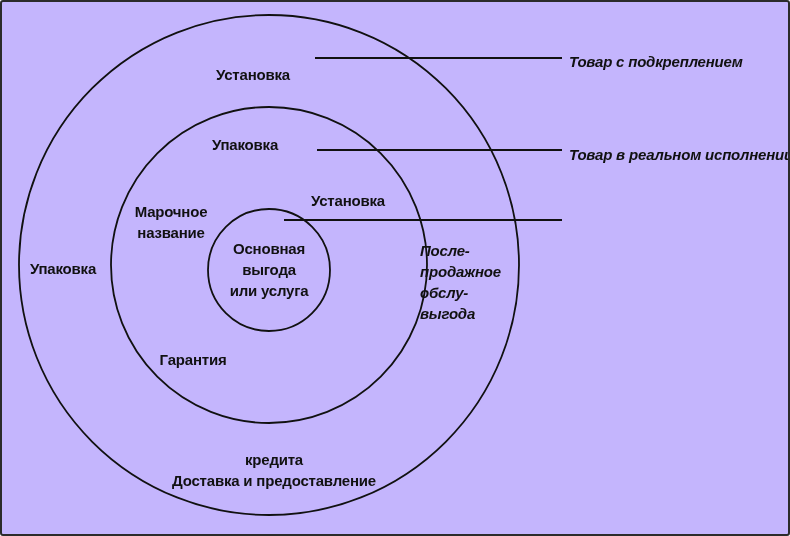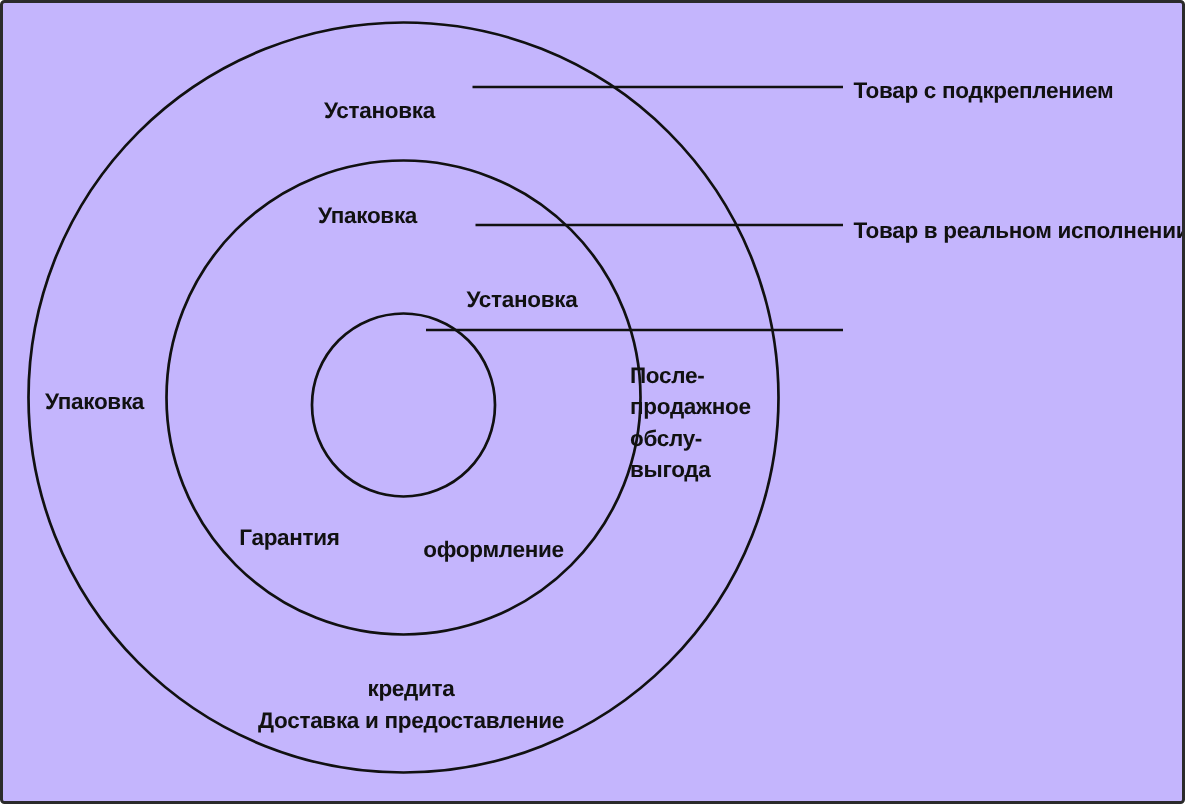--- a/index.html
+++ b/index.html
@@ -32,20 +32,21 @@
     line-height: 21px;
     white-space: nowrap;
   }
   .center {
     transform: translate(-50%, -50%);
     text-align: center;
   }
   .vcenter {
     transform: translateY(-50%);
     text-align: left;
+    font-style: italic;
   }
 </style>
 </head>
 <body>
 
 <div class="canvas">
 
   <svg class="diagram-svg" width="790" height="536" viewBox="0 0 790 536">
     <circle cx="267" cy="263" r="250" fill="none" stroke="#111111" stroke-width="1.8"></circle>
     <circle cx="267" cy="263" r="158" fill="none" stroke="#111111" stroke-width="1.8"></circle>
@@ -68,26 +69,34 @@
 
   <div class="lbl center" style="left:272px; top:468px">
     <div>кредита</div>
     <div>Доставка и предоставление</div>
   </div>
 
   <div class="lbl center" style="left:243px; top:142px">Упаковка</div>
 
   <div class="lbl center" style="left:346px; top:198px">Установка</div>
 
+  <div class="lbl center" style="left:169px; top:220px">
+    <div>Марочное</div>
+    <div>название</div>
+  </div>
 
   <div class="lbl center" style="left:191px; top:357px">Гарантия</div>
 
   <div class="lbl center" style="left:327px; top:365px">
-    <div>оформление</div>
   </div>
 
+  <div class="lbl center" style="left:267px; top:267px">
+    <div>Основная</div>
+    <div>выгода</div>
+    <div>или услуга</div>
+  </div>
 
   <div class="lbl vcenter" style="left:567px; top:59px">Товар с подкреплением</div>
 
   <div class="lbl vcenter" style="left:567px; top:152px">Товар в реальном исполнении</div>
 
 
 </div>
 
 </body></html>

